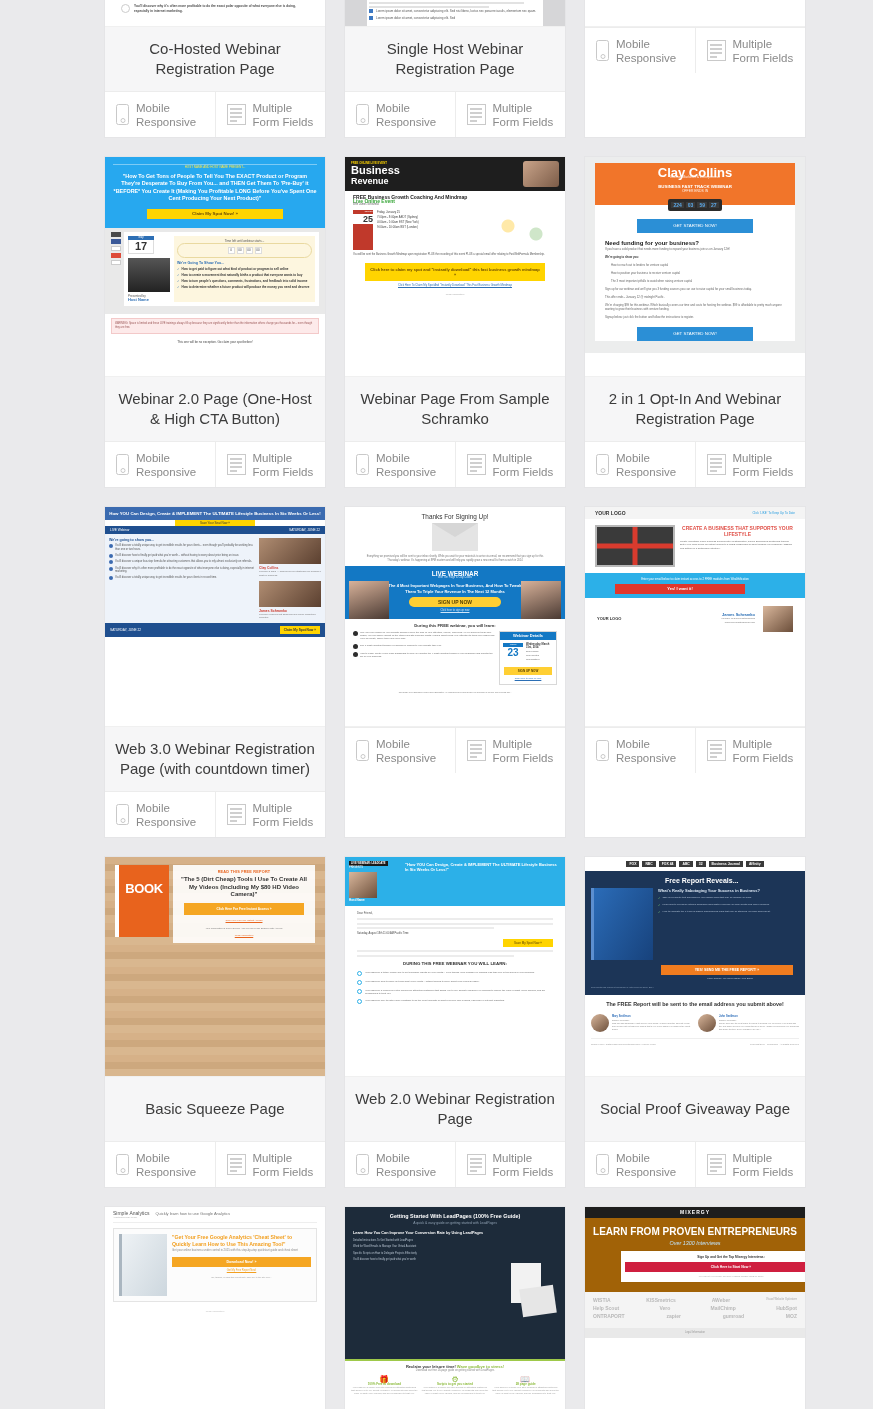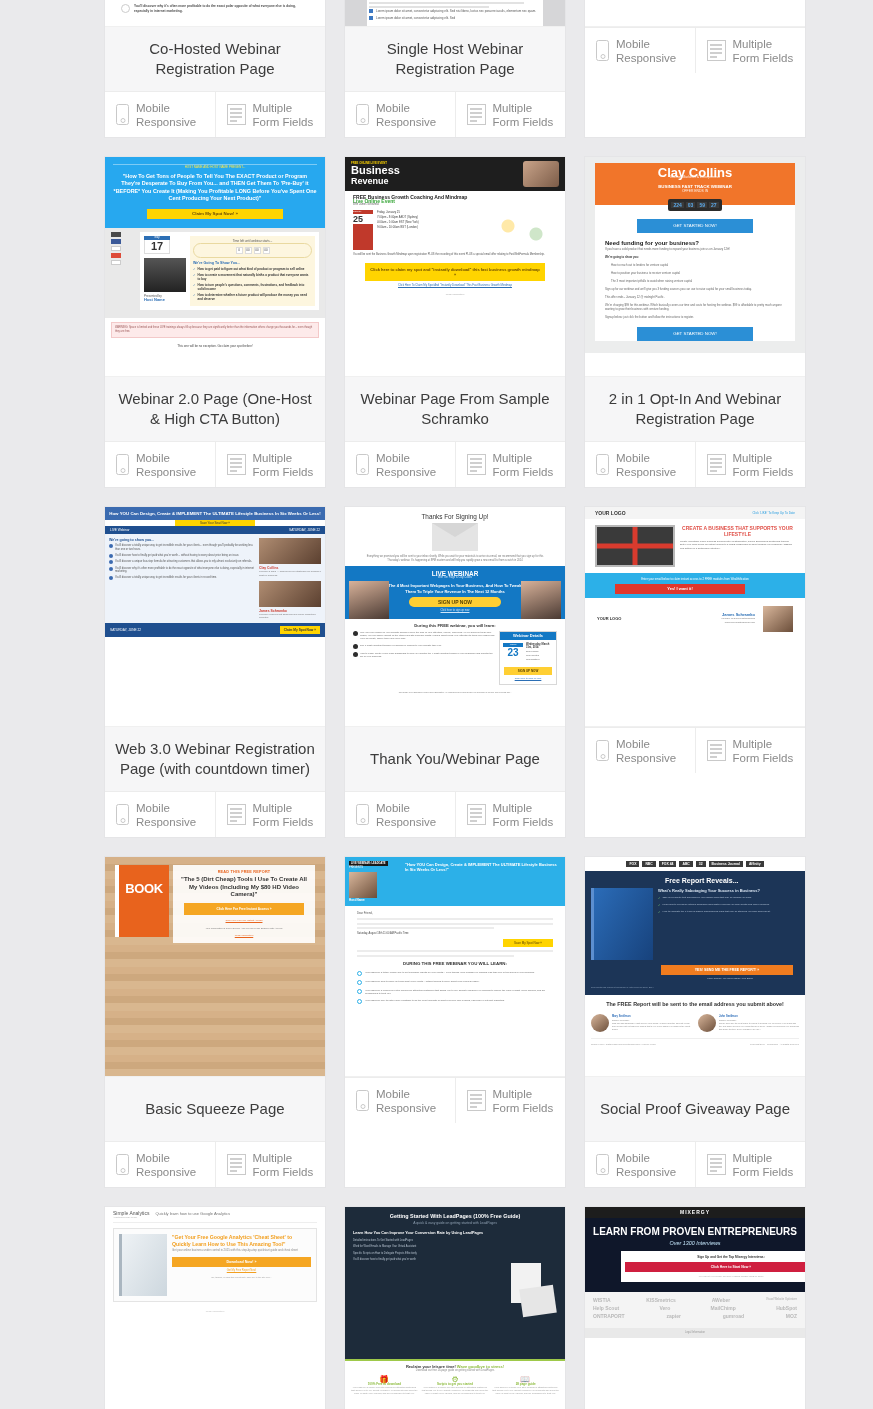--- a/index.html
+++ b/index.html
@@ -125,21 +125,21 @@
   .r2c1 .pre { color:#ffe94a; font-size:3px; text-align:center; border-top:1px solid rgba(255,255,255,.4); }
   .r2c1 .h { color:#fff; font-size:5.4px; line-height:7.4px; text-align:center; font-weight:bold; margin-top:4px;}
   .r2c1 .cta { background:#ffd400; color:#6a4a00; font-weight:bold; font-size:4.4px; text-align:center; padding:3px; margin:6px 34px 0;}
   .r2c1 .below { background:#e9e9e9; padding:4px 6px 8px; display:flex; gap:3px;}
   .r2c1 .soc { width:10px; display:flex; flex-direction:column; gap:2px;}
   .r2c1 .soc span{display:block;height:5px;background:#3b5998;}
   .r2c1 .soc span:nth-child(1){background:#4a4a4a}
   .r2c1 .soc span:nth-child(3){background:#fff;border:1px solid #ccc}
   .r2c1 .soc span:nth-child(4){background:#dd4b39}
   .r2c1 .soc span:nth-child(5){background:#fff;border:1px solid #ccc}
-  .r2c1 .panel { flex:1; background:#fff; display:flex; padding:4px;margin-left:16px;}
+  .r2c1 .panel { flex:1; background:#fff; display:flex; padding:4px;}
   .r2c1 .cal { width:26px; }
   .r2c1 .calh{background:#2d6fb5;color:#fff;font-size:2.6px;text-align:center;}
   .r2c1 .cald{background:#fff;border:1px solid #ddd;border-top:none;text-align:center;font-size:11px;font-weight:bold;color:#333;line-height:13px;}
   .r2c1 .dt{color:#2d6fb5;font-weight:bold;font-size:5px;}
   .r2c1 .dt2{color:#555;font-size:3px;}
   .r2c1 .right{flex:1;background:#fdf6df;margin-left:4px;padding:3px;}
   .r2c1 .cdbox{border:1px solid #e9d9a0;border-radius:9px;padding:3px;display:flex;gap:2px;justify-content:center;}
   .r2c1 .cd{width:7px;height:7px;background:#fff;border:1px solid #ddd;font-size:3px;text-align:center;color:#444;}
   .r2c1 .bl{color:#2d6fb5;font-size:3.6px;font-weight:bold;margin:3px 0 2px;}
   .r2c1 .bullet{display:flex;gap:2px;margin-bottom:2px;}
@@ -151,21 +151,21 @@
 
   
   .r2c2 .top{background:#1e1e1e;padding:4px 6px;display:flex;align-items:center;justify-content:space-between;}
   .r2c2 .bg{color:#fff;font-weight:bold;font-size:11px;line-height:11px;}
   .r2c2 .bg small{display:block;font-size:9px;}
   .r2c2 .pre{color:#ffd400;font-size:2.8px;font-weight:bold;}
   .r2c2 .face{width:36px;height:26px;border-radius:3px;background:linear-gradient(135deg,#c9a48a,#7c5c48);}
   .r2c2 .wrap{padding:4px 8px;}
   .r2c2 h4{font-size:5px;color:#222;font-weight:bold;}
   .r2c2 .g{color:#35a536;font-size:5px;font-weight:bold;}
-  .r2c2 .cal{width:20px;background:#c0392b;color:#fff;text-align:left;font-size:2.4px;}
+  .r2c2 .cal{width:20px;background:#c0392b;color:#fff;text-align:right;font-size:2.4px;}
   .r2c2 .cal b{display:block;background:#fff;color:#333;font-size:9px;line-height:10px;}
   .r2c2 .ctab{background:#ffd400;color:#6a4a00;text-align:center;font-weight:bold;font-size:4px;padding:4px;margin:6px 12px 2px;line-height:5.4px;}
   .r2c2 .lnk{color:#2d6fb5;font-size:2.8px;text-align:center;text-decoration:underline;}
   .r2c2 .mm{width:70px;height:40px;}
 
   
   .r2c3 { padding:6px 10px; background:#eceded; }
   .r2c3 .pg{background:#fff;}
   .r2c3 .or{background:#f1752a;padding:8px 6px 12px;text-align:center;}
   .r2c3 .nm{color:#fff;font-weight:bold;font-size:13px;}
@@ -316,21 +316,21 @@
   .r5c2 .wt .sb{text-align:center;font-size:2.6px;color:#888;}
   .r5c2 .cols{display:flex;gap:4px;margin-top:5px;}
   .r5c2 .cols div{flex:1;text-align:center;}
   .r5c2 .cols .ic{font-size:8px;color:#8cbb3c;}
   .r5c2 .cols b{display:block;font-size:3px;color:#8cbb3c;}
   .r5c2 .cols p{font-size:2.2px;color:#999;line-height:2.9px;}
 
   
   .r5c3 .blk{background:#1d1d1d;text-align:center;padding:3px;}
   .r5c3 .blk b{color:#fff;font-size:5px;letter-spacing:1px;}
-  .r5c3 .bl{background:#0f172a;padding:8px 6px 10px;}
+  .r5c3 .bl{background:#a16207;padding:8px 6px 10px;}
   .r5c3 .lf{color:#fff;font-weight:bold;font-size:10px;line-height:12px;text-align:center;}
   .r5c3 .ov{color:#bfe0f5;font-style:italic;font-size:5.4px;text-align:center;margin-top:3px;}
   .r5c3 .card{background:#fff;margin:6px 30px 0;padding:4px;}
   .r5c3 .card p{font-size:3.2px;font-weight:bold;text-align:center;color:#333;line-height:4.4px;}
   .r5c3 .card .btn{background:#cf1f3f;color:#fff;text-align:center;font-size:3.4px;font-weight:bold;padding:3px;margin-top:3px;}
   .r5c3 .logos{background:#f4f4f4;padding:6px 8px;}
   .r5c3 .lr{display:flex;justify-content:space-between;align-items:center;margin-bottom:4px;}
   .r5c3 .lr span{font-size:5px;color:#b9b9b9;font-weight:bold;}
   .r5c3 .legal{background:#e9e9e9;text-align:center;font-size:2.6px;color:#999;padding:3px;}
 </style>
@@ -723,21 +723,20 @@
                 </div>
               </div>
               <div class="rsu">SIGN UP NOW</div>
               <div style="text-align:center;font-size:2.4px;color:#2b6fb5;text-decoration:underline;padding-bottom:3px;">Click here to sign up now</div>
             </div>
           </div>
           <p style="padding:0 8px;font-size:2.2px;">Tim Paige is LeadPages' Conversion Educator. He has appeared and spoken in all forms of media. Tim reveals his...</p>
         </div>
       </div>
     </div>
-    <div class="card-title">Thank You/Webinar Page</div>
     <div class="card-badges">
       <div class="badge">
         <span class="ic-phone"></span>
         <span class="badge-label"><span>Mobile</span><br><span>Responsive</span></span>
       </div>
       <div class="badge">
         <span class="ic-form">
             <i></i>
             <i></i>
             <i></i>
@@ -870,20 +869,21 @@
                 <p>You'll discover a unique four-step formula for attracting customers that allows you to rely almost exclusively on referrals to reduce the value of what you're offering, and are predisposed to trust you.</p>
               </div>
             <div class="blk">
                 <span class="ck"></span>
                 <p>You'll discover why it's often more profitable to do the exact opposite of what everyone else is doing, especially in internet marketing.</p>
               </div>
           </div>
         </div>
       </div>
     </div>
+    <div class="card-title">Web 2.0 Webinar Registration Page</div>
     <div class="card-badges">
       <div class="badge">
         <span class="ic-phone"></span>
         <span class="badge-label"><span>Mobile</span><br><span>Responsive</span></span>
       </div>
       <div class="badge">
         <span class="ic-form">
             <i></i>
             <i></i>
             <i></i>

